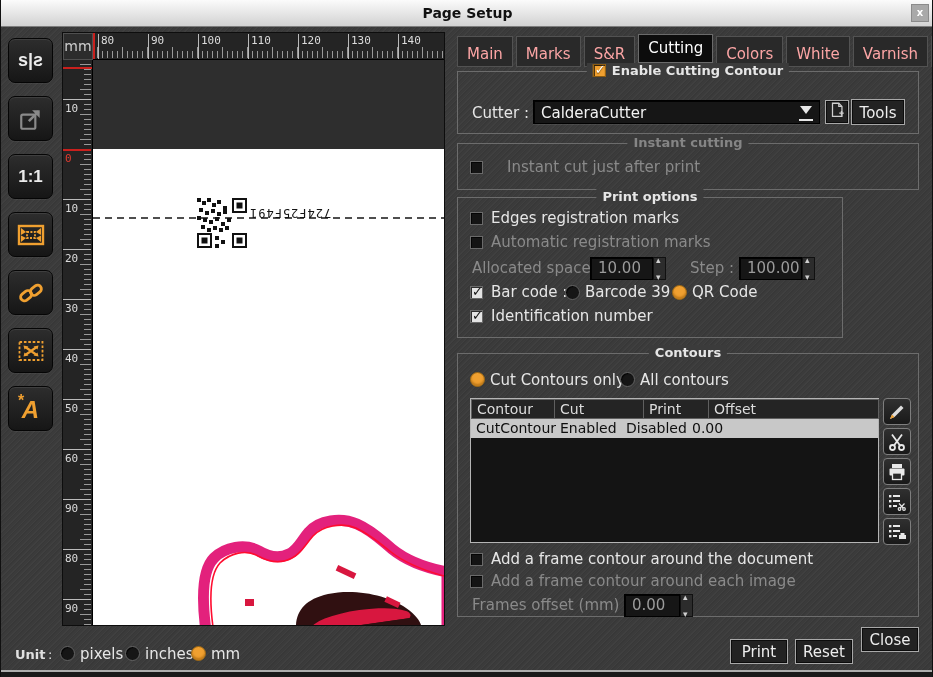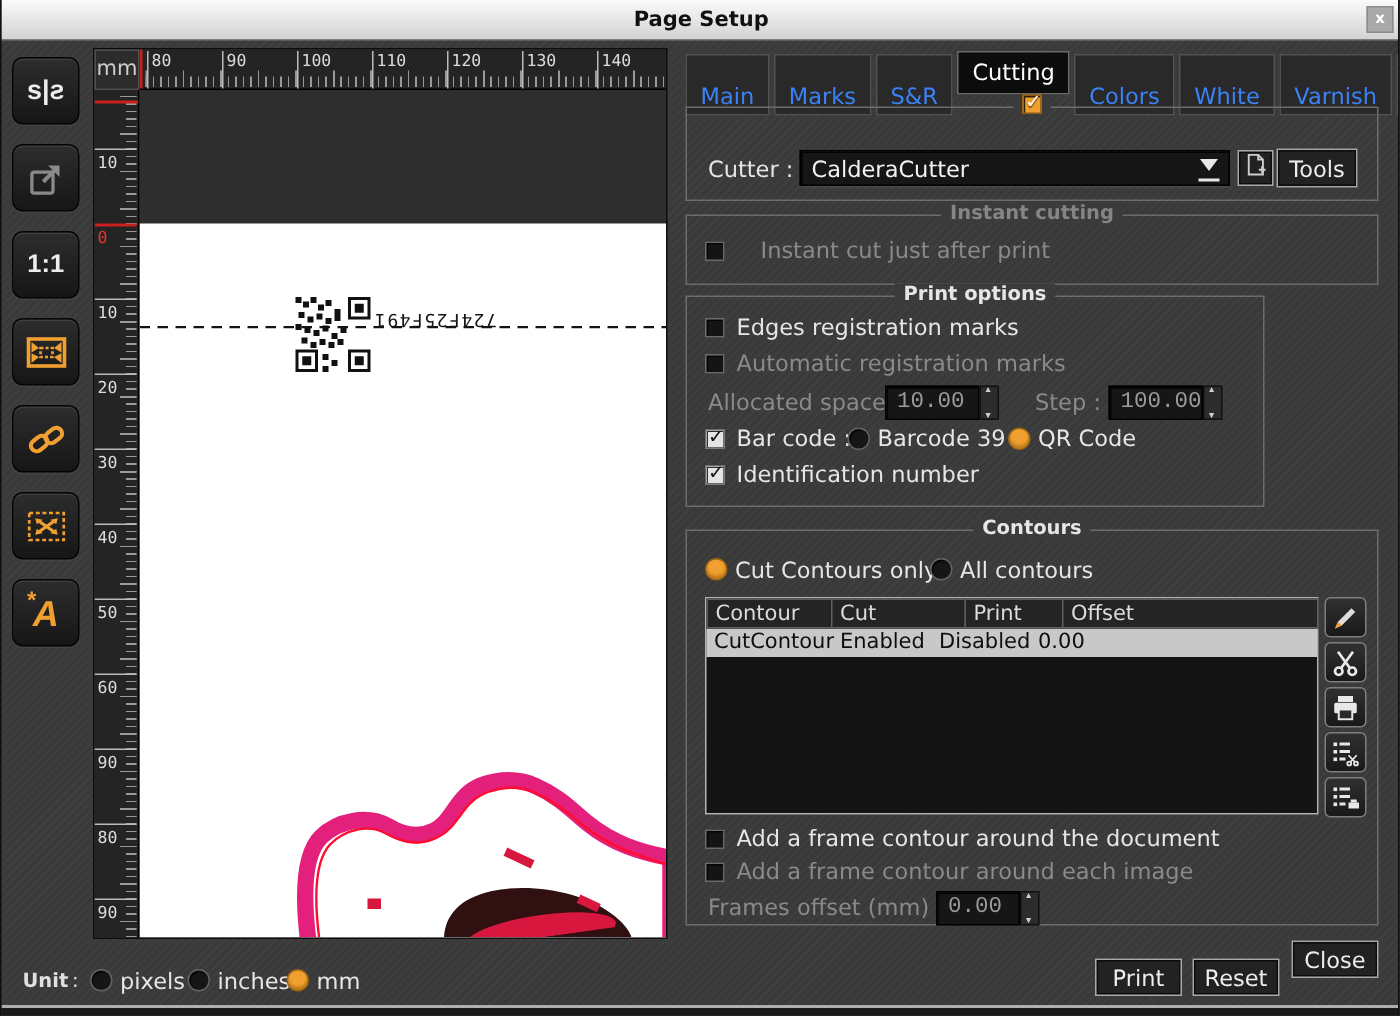--- a/index.html
+++ b/index.html
@@ -37,21 +37,21 @@
   .vlab.red::before { background:#c9201d; height:2px; }
   .vticks  { position:absolute; top:4px; bottom:0; right:1px; width:7px;  background:repeating-linear-gradient(to bottom,#999 0 1px,transparent 1px 5px); }
   .vticks2 { position:absolute; top:4px; bottom:0; right:1px; width:11px; background:repeating-linear-gradient(to bottom,#999 0 1px,transparent 1px 25px); }
   .v-origin { position:absolute; left:0; top:7px; width:30px; height:2px; background:#c9201d; }
   .canvas { position:absolute; left:92px; top:60px; width:351px; height:565px; background:#2e2e2e; overflow:hidden; }
   .page { position:absolute; left:0; top:89px; width:351px; height:476px; background:#ffffff; overflow:hidden; }
   .idtext { position:absolute; left:156px; top:57px; transform:rotate(180deg); font-family:"DejaVu Sans Mono",monospace; font-size:12px; letter-spacing:1px; color:#141414; }
 
   
   .tabs { position:absolute; left:456px; top:36px; display:flex; gap:3px; align-items:flex-start; }
-  .tab { background:#292929; border:1px solid #525252; color:#3b82f6; font-size:15px; padding:18px 9px 3px; cursor:pointer; white-space:nowrap; }
+  .tab { background:#292929; border:1px solid #525252; color:#fca5a5; font-size:15px; padding:8px 9px 3px; cursor:pointer; white-space:nowrap; }
   .tab.active { background:#0c0c0c; color:#ffffff; border-color:#6a6a6a; padding:4px 9px 5px; margin-top:-2px; }
 
   .group { position:absolute; border:1px solid #6c6c6c; }
   .legend { position:absolute; top:-9px; left:50%; transform:translateX(-50%); background:#3b3b3b; padding:0 6px; font-size:13px; font-weight:bold; color:#e6e6e6; white-space:nowrap; display:flex; align-items:center; gap:6px; }
   .legend.dim { color:#858585; }
 
   .lab { position:absolute; font-size:15px; color:#e6e6e6; white-space:nowrap; }
   .lab.dim { color:#8a8a8a; }
 
   .cb { position:absolute; width:13px; height:13px; background:#141414; border:1px solid #6a6a6a; box-shadow:inset 1px 1px 0 rgba(0,0,0,.8); cursor:pointer; }
@@ -63,21 +63,21 @@
 
   .radio { position:absolute; width:15px; height:15px; border-radius:50%; background:#161616; border:1px solid #636363; box-shadow:inset 1px 1px 1px rgba(0,0,0,.8); cursor:pointer; }
   .radio.on { background:#f0a030; border-color:#9a6614; box-shadow:inset 0 -2px 2px rgba(160,95,10,.6); }
 
   .combo { position:absolute; height:24px; background:#161616; border:1px solid #000; box-shadow:inset 1px 1px 0 rgba(0,0,0,.9), 0 1px 0 rgba(255,255,255,.08); cursor:pointer; }
   .combo-val { position:absolute; left:7px; top:3px; font-size:15px; color:#f2f2f2; }
   .combo-arrow { position:absolute; right:2px; top:2px; width:20px; height:18px; }
   .ca-tri { position:absolute; left:3px; top:3px; width:0; height:0; border:6px solid transparent; border-top:8px solid #e8e8e8; }
   .ca-bar { position:absolute; left:2px; bottom:0px; width:14px; height:2px; background:#e8e8e8; }
 
-  .spin { position:absolute; height:23px;font-family:Liberation Mono, monospace; }
+  .spin { position:absolute; height:23px; }
   .spin-val { position:absolute; left:0; top:0; bottom:0; right:13px; background:#161616; border:1px solid #000; box-shadow:inset 1px 1px 0 rgba(0,0,0,.9); color:#9b9b9b; font-size:15px; padding:1px 0 0 7px; }
   .spin-btns { position:absolute; right:0; top:0; width:13px; height:23px; background:#2c2c2c; border:1px solid #111; }
   .spin-up::after { content:"\25B4"; position:absolute; left:2px; top:-3px; font-size:9px; color:#cfcfcf; }
   .spin-dn::after { content:"\25BE"; position:absolute; left:2px; bottom:-3px; font-size:9px; color:#cfcfcf; }
 
   .btn { position:absolute; background:#222222; border:1px solid #a8a8a8; box-shadow:inset 0 0 0 1px #0c0c0c; color:#ededed; font-size:15px; text-align:center; cursor:pointer; font-family:"DejaVu Sans",sans-serif; }
 
   .ct-table { position:absolute; background:#141414; border:1px solid #b5b5b5; }
   .ct-head { display:flex; height:20px; }
   .ct-h { background:#242424; border:1px solid #5f5f5f; margin-right:-1px; color:#dcdcdc; font-size:14px; padding:0 0 0 5px; line-height:18px; cursor:pointer; }
@@ -255,20 +255,21 @@
     <div class="tab active">Cutting</div>
     <div class="tab">Colors</div>
     <div class="tab">White</div>
     <div class="tab">Varnish</div>
     <div class="tab">Silver</div>
   </div>
 
   <div class="group" style="left:456px; top:71px; width:462px; height:63px;">
     <div class="legend">
       <span class="cb orange"></span>
+      <span>Enable Cutting Contour</span>
     </div>
     <span class="lab" style="left:14px; top:32px;">Cutter :</span>
     <div class="combo" style="left:75px; top:28px; width:287px;">
       <span class="combo-val">CalderaCutter</span>
       <span class="combo-arrow">
           <span class="ca-tri"></span>
           <span class="ca-bar"></span>
         </span>
     </div>
     <button class="btn" style="left:367px; top:28px; width:24px; height:24px;">

